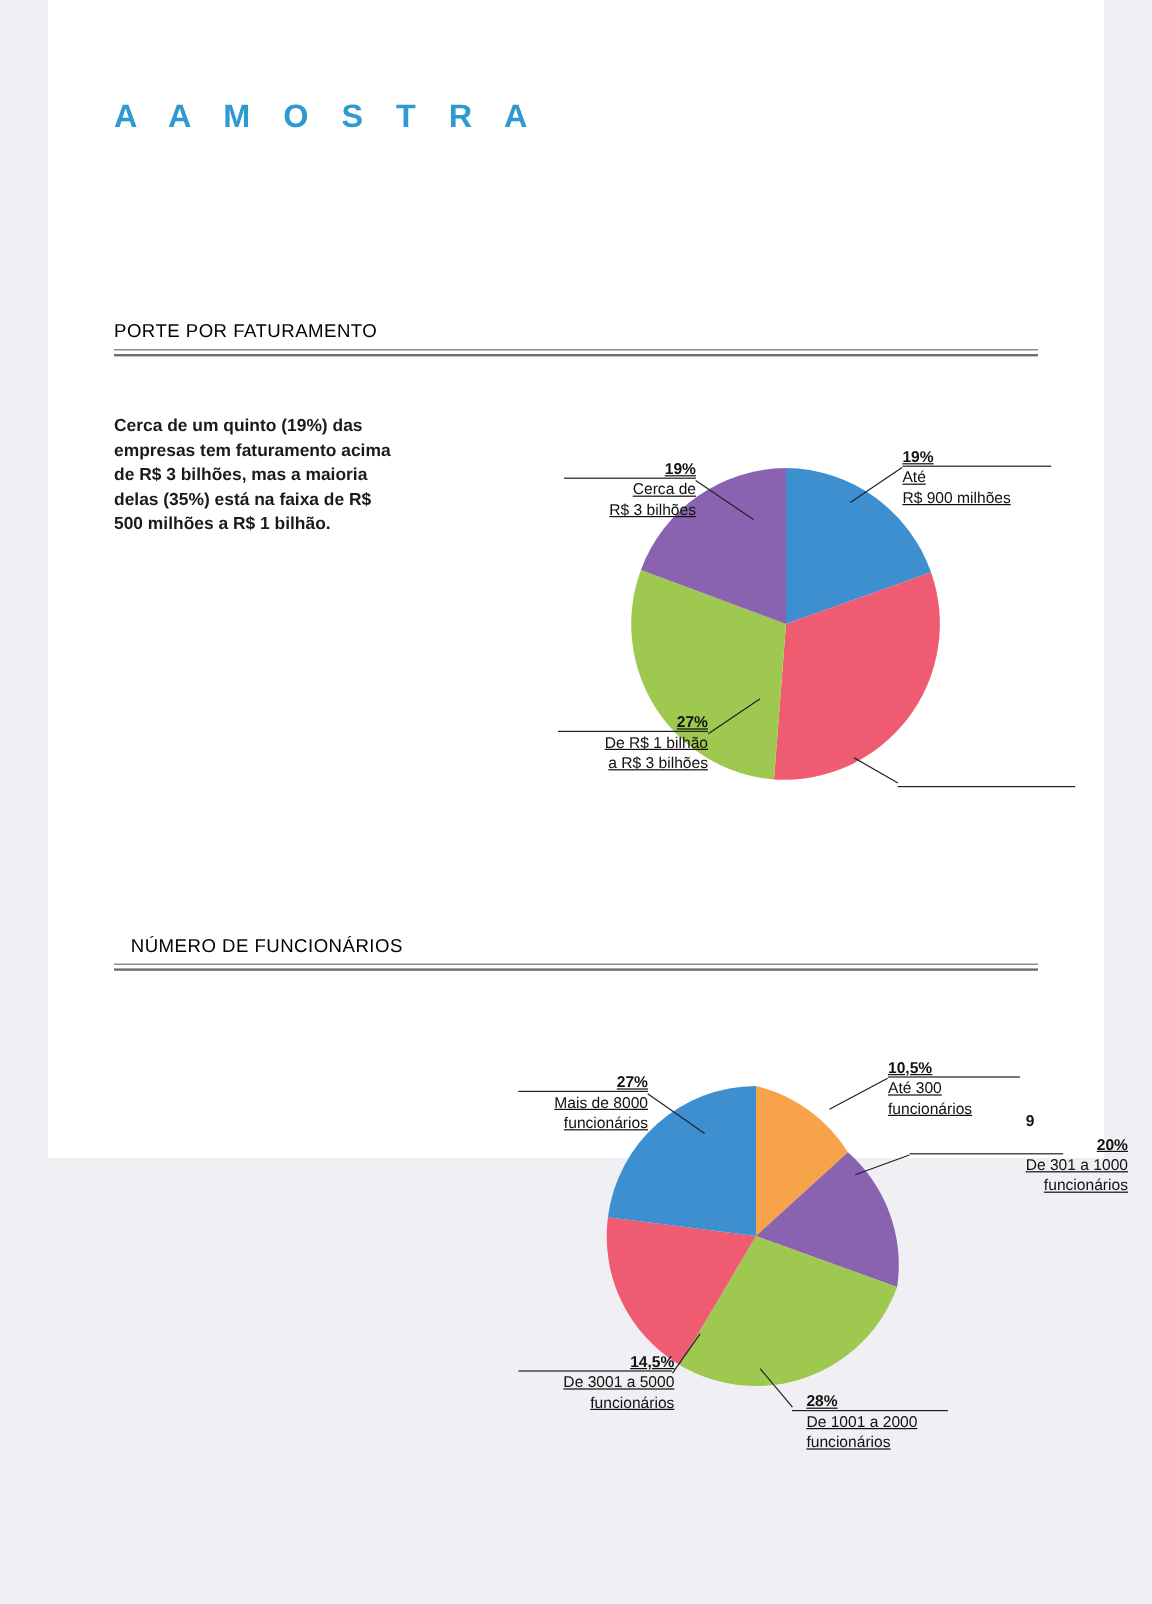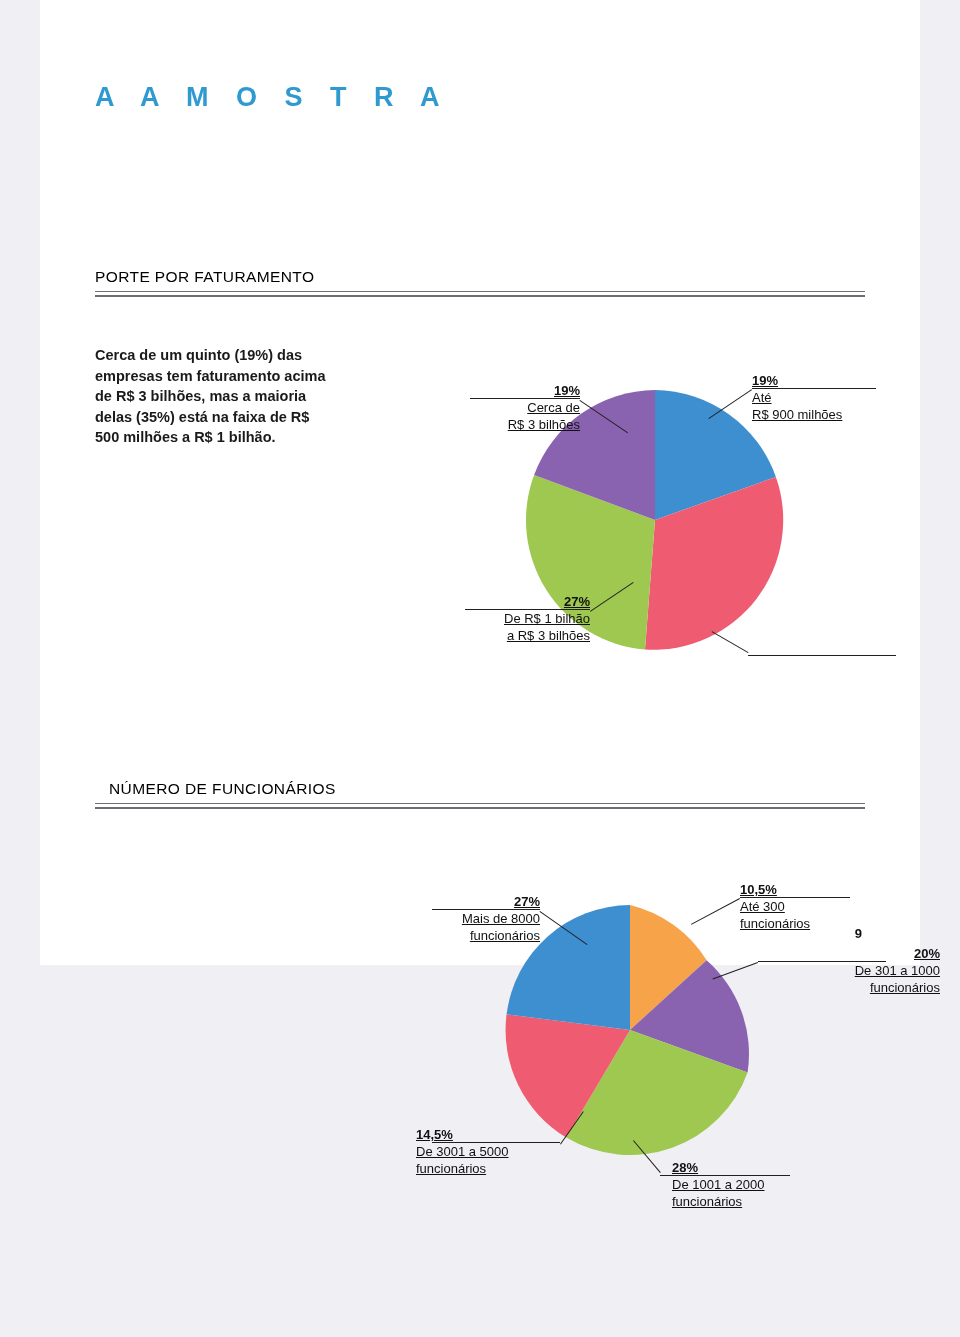--- a/index.html
+++ b/index.html
@@ -178,21 +178,21 @@
   <div class="leader" style="left:700px;top:899px;width:55px;transform:rotate(152deg);"></div>
 
   <div class="lbl" style="left:718px;top:946px;width:150px;text-align:right;margin-left:32px;">
     <span class="pct">20%</span><br>
     <span>De 301 a 1000</span><br>
     <span>funcionários</span>
   </div>
   <div class="lbl-ul" style="left:718px;top:961px;width:128px;"></div>
   <div class="leader" style="left:718px;top:963px;width:48px;transform:rotate(160deg);"></div>
 
-  <div class="lbl" style="left:376px;top:1127px;width:130px;">
+  <div class="lbl" style="left:392px;top:1127px;width:130px;text-align:right;">
     <span class="pct">14,5%</span><br>
     <span>De 3001 a 5000</span><br>
     <span>funcionários</span>
   </div>
   <div class="lbl-ul" style="left:392px;top:1142px;width:128px;"></div>
   <div class="leader" style="left:520px;top:1144px;width:40px;transform:rotate(-55deg);"></div>
 
   <div class="lbl" style="left:620px;top:1160px;width:150px;text-align:left;margin-left:12px;">
     <span class="pct">28%</span><br>
     <span>De 1001 a 2000</span><br>

